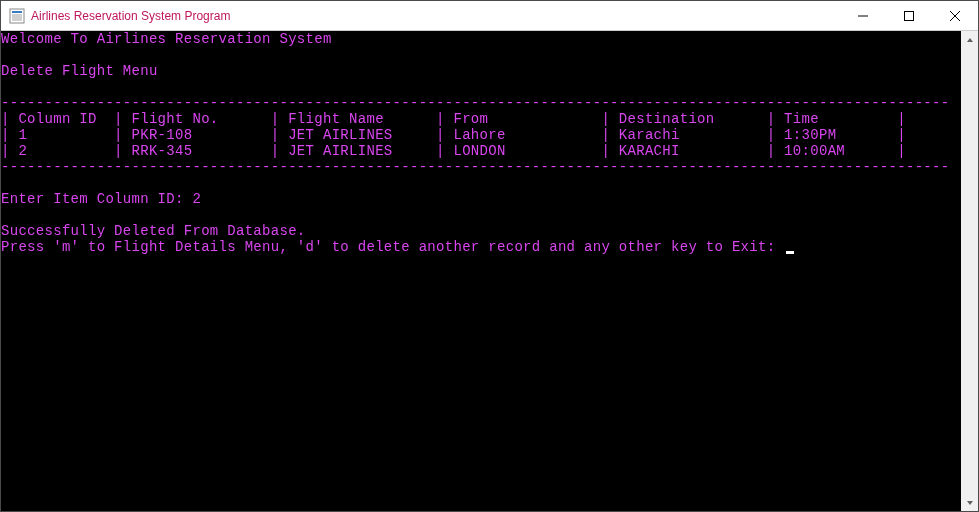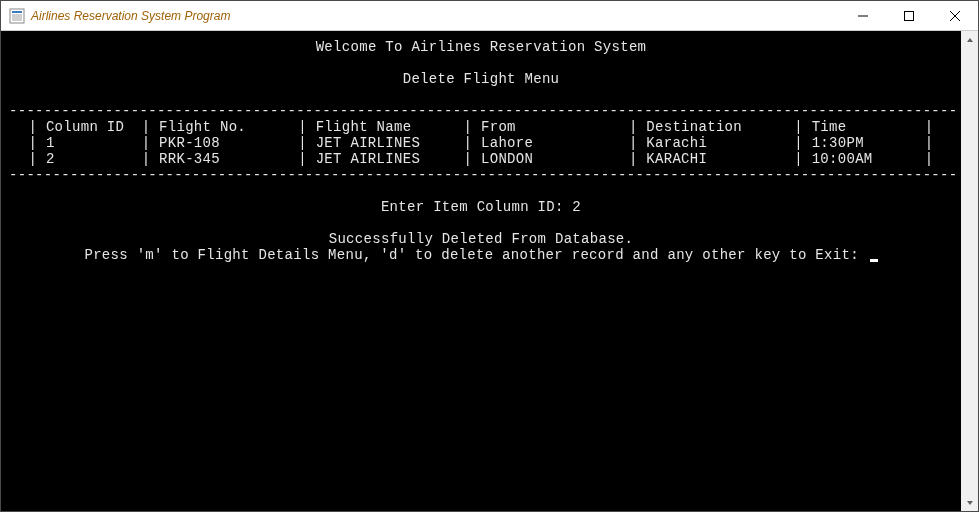--- a/index.html
+++ b/index.html
@@ -1,26 +1,26 @@
 <!DOCTYPE html>
 <html><head>
 <meta charset="utf-8">
 <style>
   * { box-sizing: border-box; margin: 0; padding: 0; }
   html, body { width: 979px; height: 512px; overflow: hidden; font-family: "Segoe UI", Tahoma, sans-serif; background: #fff; }
   .window { width: 979px; height: 512px; border: 1px solid #4a4a4a; background: #fff; display: flex; flex-direction: column; }
   .titlebar { height: 30px; background: #fff; display: flex; align-items: center; border-bottom: 1px solid #ccc; }
   .titlebar-icon { width: 16px; height: 16px; margin: 0 6px 0 8px; display: flex; align-items: center; justify-content: center; }
   .titlebar-icon svg { width: 16px; height: 16px; }
-  .titlebar-title { font-size: 12px; color: #a16207; flex: 1; font-style: italic; }
+  .titlebar-title { font-size: 12px; color: #be185d; flex: 1; }
   .titlebar-controls { display: flex; height: 100%; }
   .titlebar-btn { width: 46px; height: 100%; display: flex; align-items: center; justify-content: center; background: #fff; cursor: pointer; }
   .titlebar-btn svg { width: 10px; height: 10px; }
   .client { flex: 1; display: flex; background: #000; position: relative; }
-  .console { flex: 1; background: #000; color: #e5e5e5; font-family: Consolas, "Courier New", monospace; font-size: 14px; line-height: 16px; white-space: pre; padding: 8px; overflow: hidden; letter-spacing: 0.3px; text-align: center; }
+  .console { flex: 1; background: #000; color: #d946ef; font-family: Consolas, "Courier New", monospace; font-size: 14px; line-height: 16px; white-space: pre; padding: 0; overflow: hidden; letter-spacing: 0.3px; }
   .scrollbar { width: 17px; background: #f0f0f0; display: flex; flex-direction: column; }
   .scrollbar-arrow { height: 17px; display: flex; align-items: center; justify-content: center; background: #f0f0f0; cursor: pointer; }
   .scrollbar-arrow svg { width: 8px; height: 8px; fill: #606060; }
   .scrollbar-track { flex: 1; background: #f0f0f0; }
   .cursor { display: inline-block; width: 8px; height: 3px; background: #fff; vertical-align: bottom; margin-bottom: 1px; margin-left: 2px; }
 </style>
 </head>
 <body>
 
 <div class="window">

